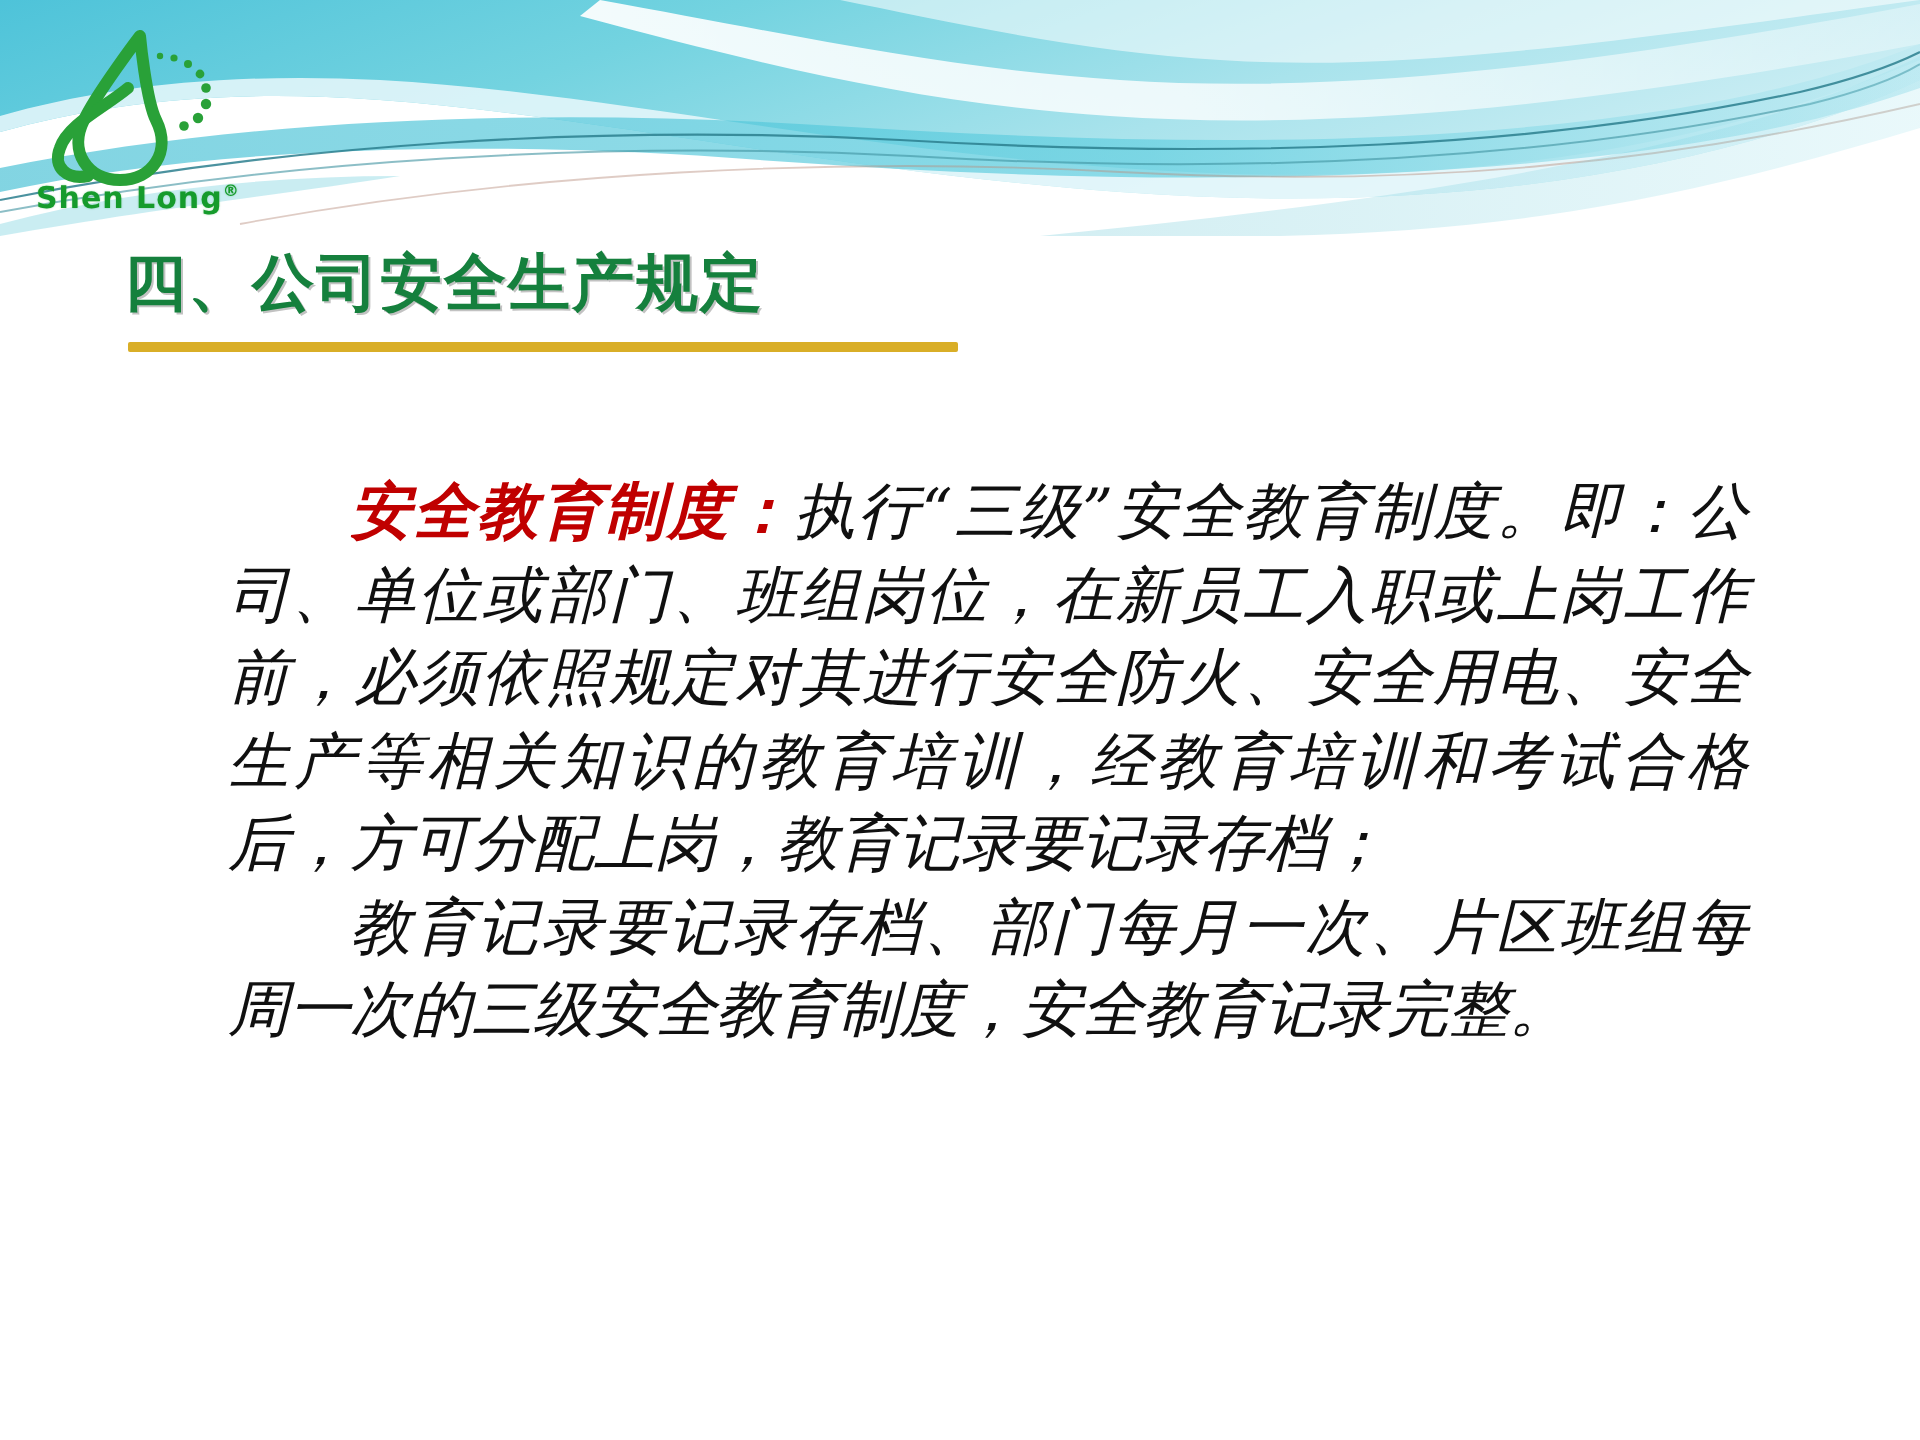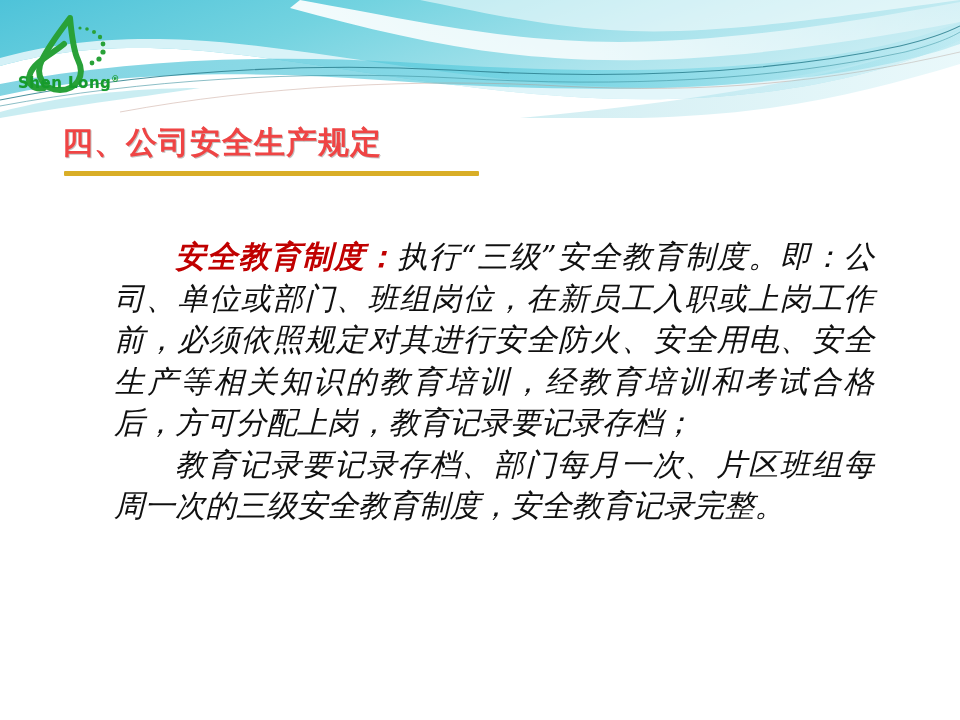--- a/index.html
+++ b/index.html
@@ -34,21 +34,21 @@
     left: 18px;
     top: 14px;
     width: 105px;
     height: 94px;
     z-index: 6;
   }
   .logo svg { display:block; }
   .logo-word {
     position: absolute;
     left: 0px;
-    bottom: 16px;
+    bottom: 0;
     font-family: "DejaVu Sans", sans-serif;
     font-weight: bold;
     font-size: 15px;
     color: #169b2c;
     letter-spacing: 0.5px;
     white-space: nowrap;
     text-shadow: 0 0 1px rgba(22,155,44,0.4);
   }
   .logo-word .reg {
     font-size: 8px;
@@ -60,21 +60,21 @@
     position: absolute;
     left: 62px;
     top: 122px;
     width: 600px;
   }
   .slide-title {
     font-family: "DejaVu Sans", "Liberation Sans", sans-serif;
     font-weight: bold;
     font-size: 31px;
     line-height: 40px;
-    color: #ef4444;
+    color: #15803d;
     letter-spacing: 1px;
     white-space: nowrap;
     text-shadow: 1px 1px 0 rgba(120,120,120,0.45);
   }
   .title-rule {
     margin-top: 9px;
     margin-left: 2px;
     width: 415px;
     height: 5px;
     background: #d9ae27;

